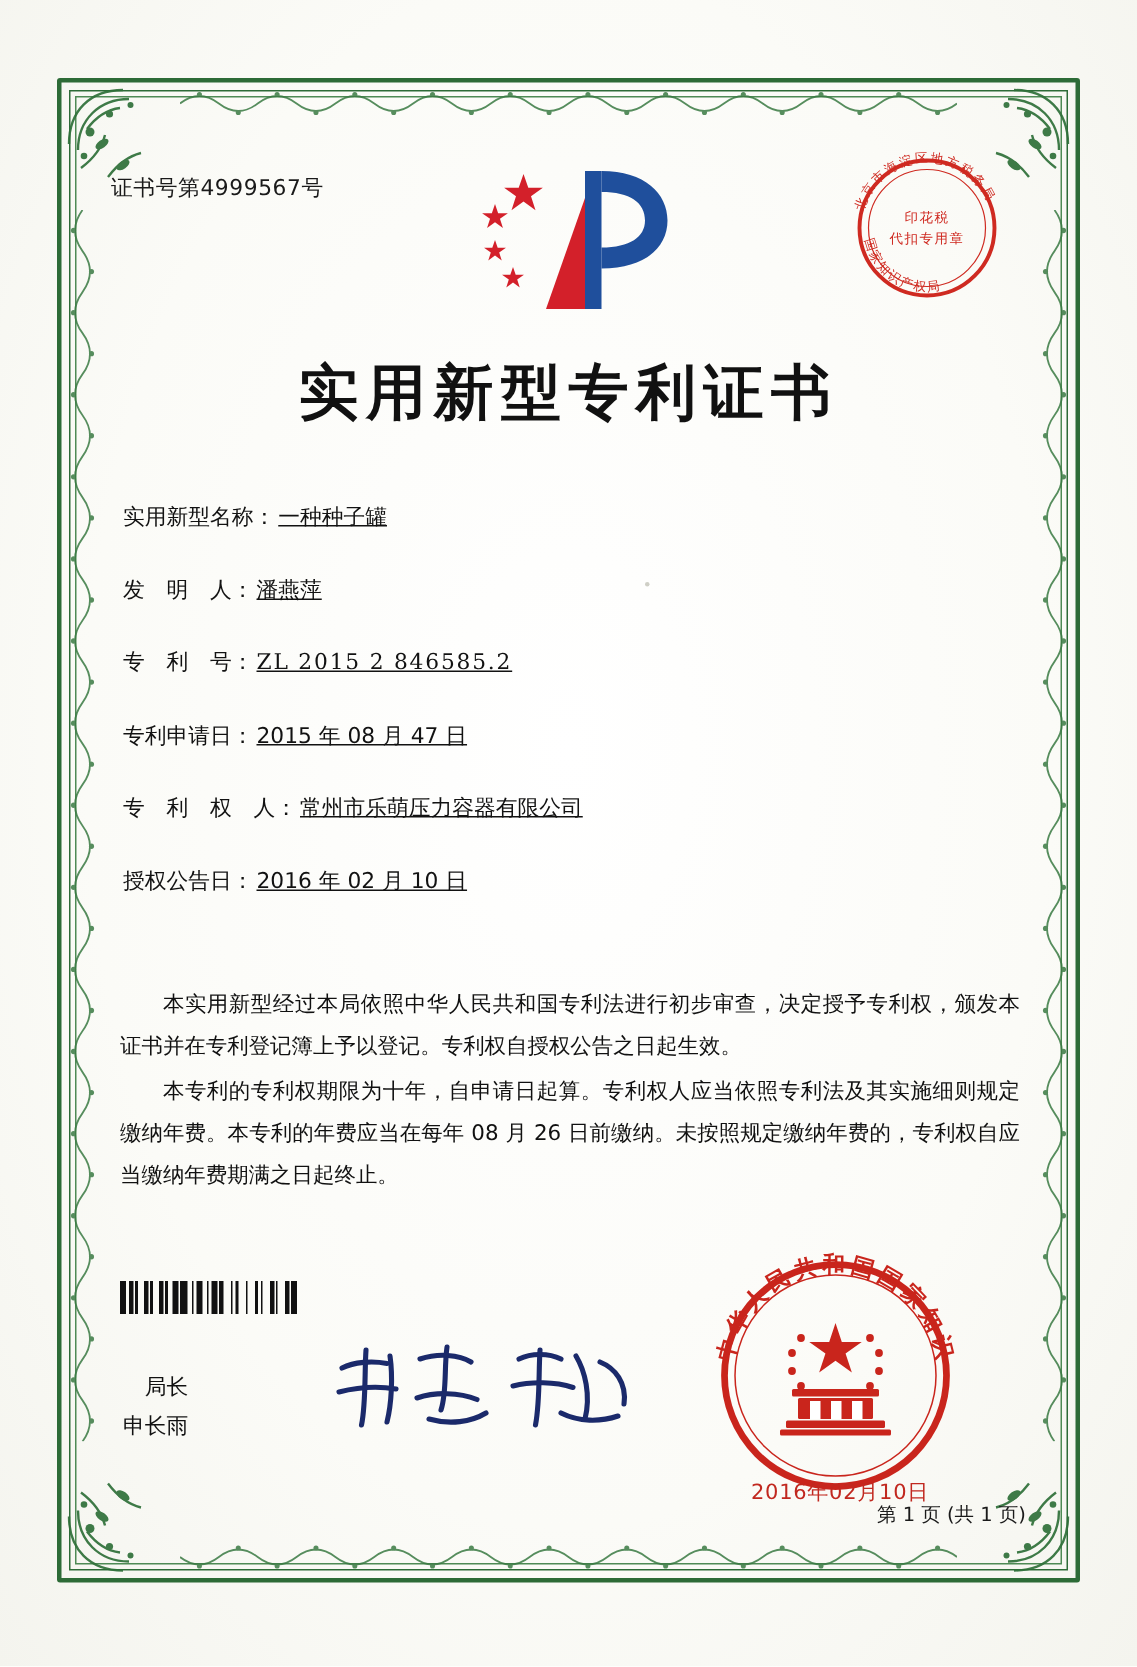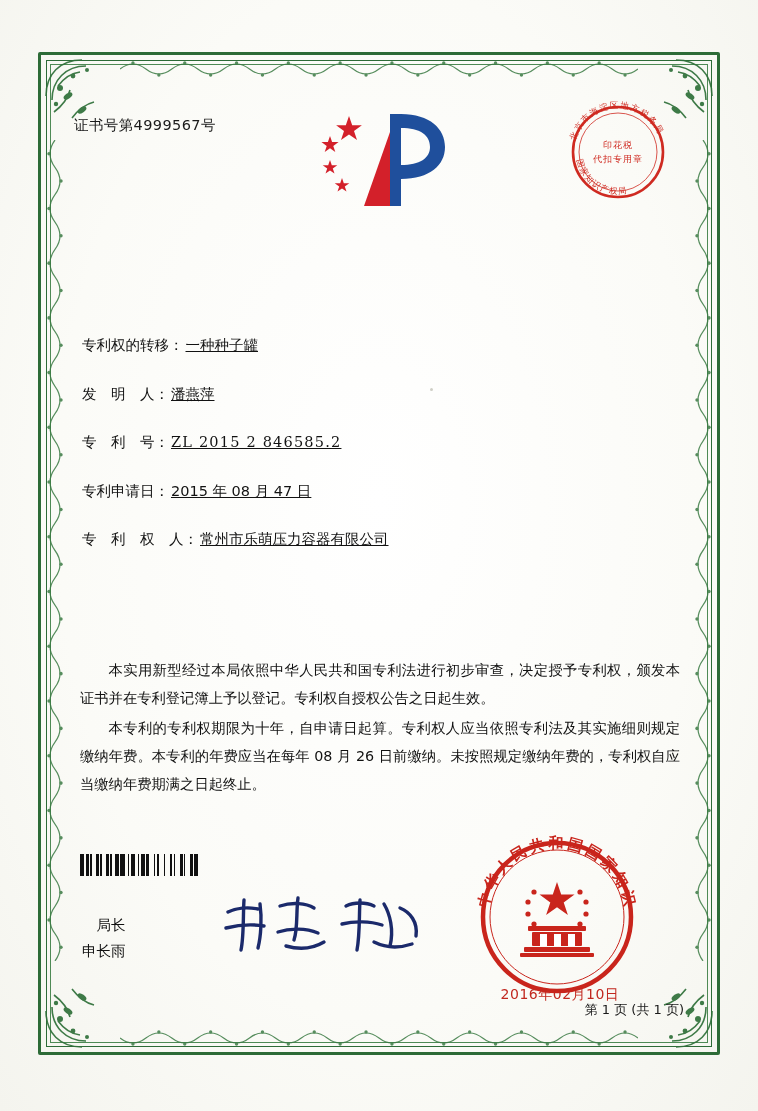--- a/index.html
+++ b/index.html
@@ -502,36 +502,40 @@
           <textPath href="#arcTop" startOffset="8%">北京市海淀区地方税务局</textPath>
         </text>
         <text font-size="8.5" fill="#cf2a21" font-family="'DejaVu Sans',sans-serif" letter-spacing="1.2">
           <textPath href="#arcBot" startOffset="6%">国家知识产权局</textPath>
         </text>
         <text x="60" y="56" text-anchor="middle" font-size="9" fill="#cf2a21" font-family="'DejaVu Sans',sans-serif" letter-spacing="1">印花税</text>
         <text x="60" y="70" text-anchor="middle" font-size="9" fill="#cf2a21" font-family="'DejaVu Sans',sans-serif" letter-spacing="1">代扣专用章</text>
       </svg>
     </div>
 
+    <div class="title">实用新型专利证书</div>
 
     <div class="fields">
       <div class="field">
-        <span class="label">专利权的转移：</span><span class="value">一种种子罐</span>
+        <span class="label">实用新型名称：</span><span class="value">一种种子罐</span>
       </div>
       <div class="field">
         <span class="label">发　明　人：</span><span class="value">潘燕萍</span>
       </div>
       <div class="field patno">
         <span class="label">专　利　号：</span><span class="value">ZL 2015 2 846585.2</span>
       </div>
       <div class="field">
         <span class="label">专利申请日：</span><span class="value">2015 年 08 月 47 日</span>
       </div>
       <div class="field">
         <span class="label">专　利　权　人：</span><span class="value">常州市乐萌压力容器有限公司</span>
+      </div>
+      <div class="field">
+        <span class="label">授权公告日：</span><span class="value">2016 年 02 月 10 日</span>
       </div>
     </div>
 
     <div class="body-text">
       <p>本实用新型经过本局依照中华人民共和国专利法进行初步审查，决定授予专利权，颁发本证书并在专利登记簿上予以登记。专利权自授权公告之日起生效。</p>
       <p>本专利的专利权期限为十年，自申请日起算。专利权人应当依照专利法及其实施细则规定缴纳年费。本专利的年费应当在每年 08 月 26 日前缴纳。未按照规定缴纳年费的，专利权自应当缴纳年费期满之日起终止。</p>
     </div>
 
     <div class="barcode" id="barcode">
         <i style="width: 4.35px; background: rgb(17, 17, 17);"></i>

